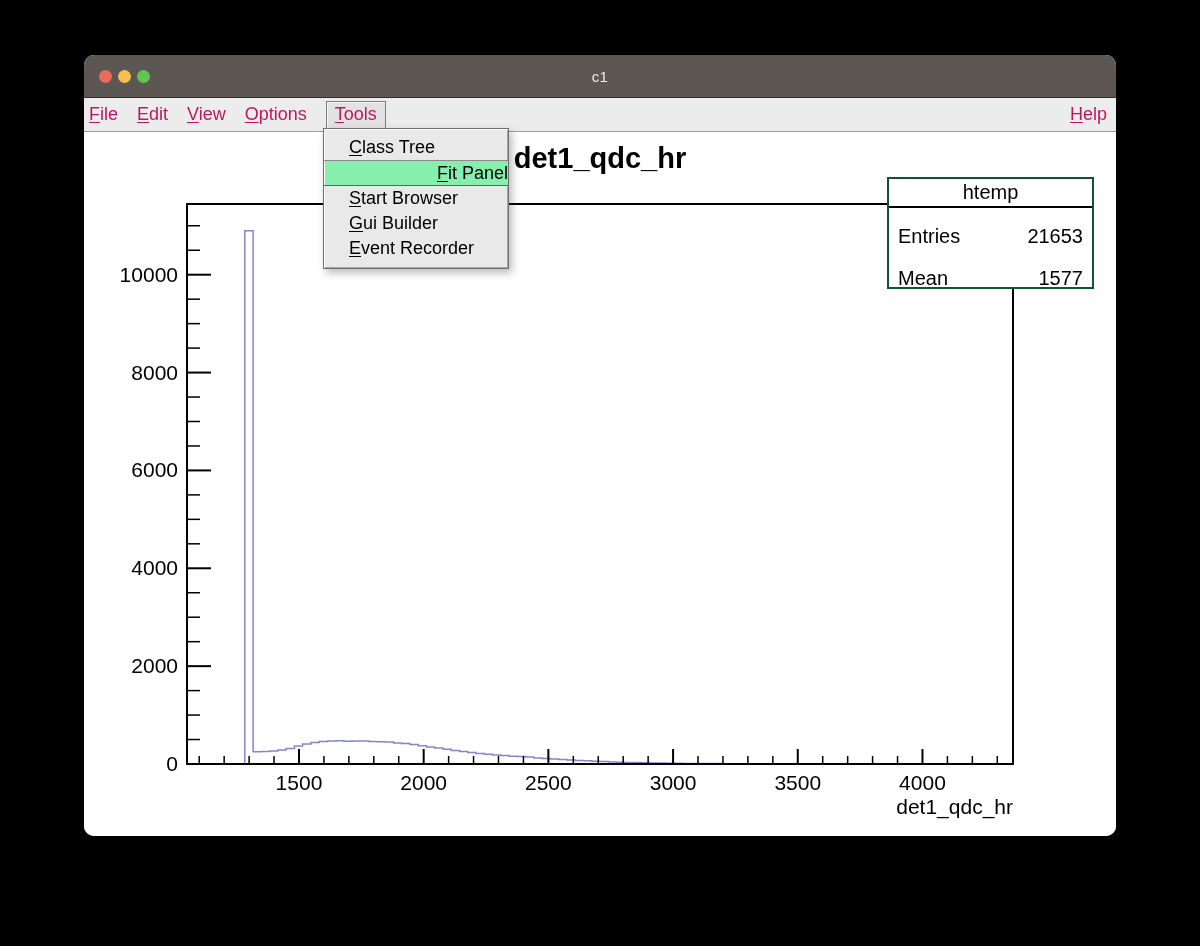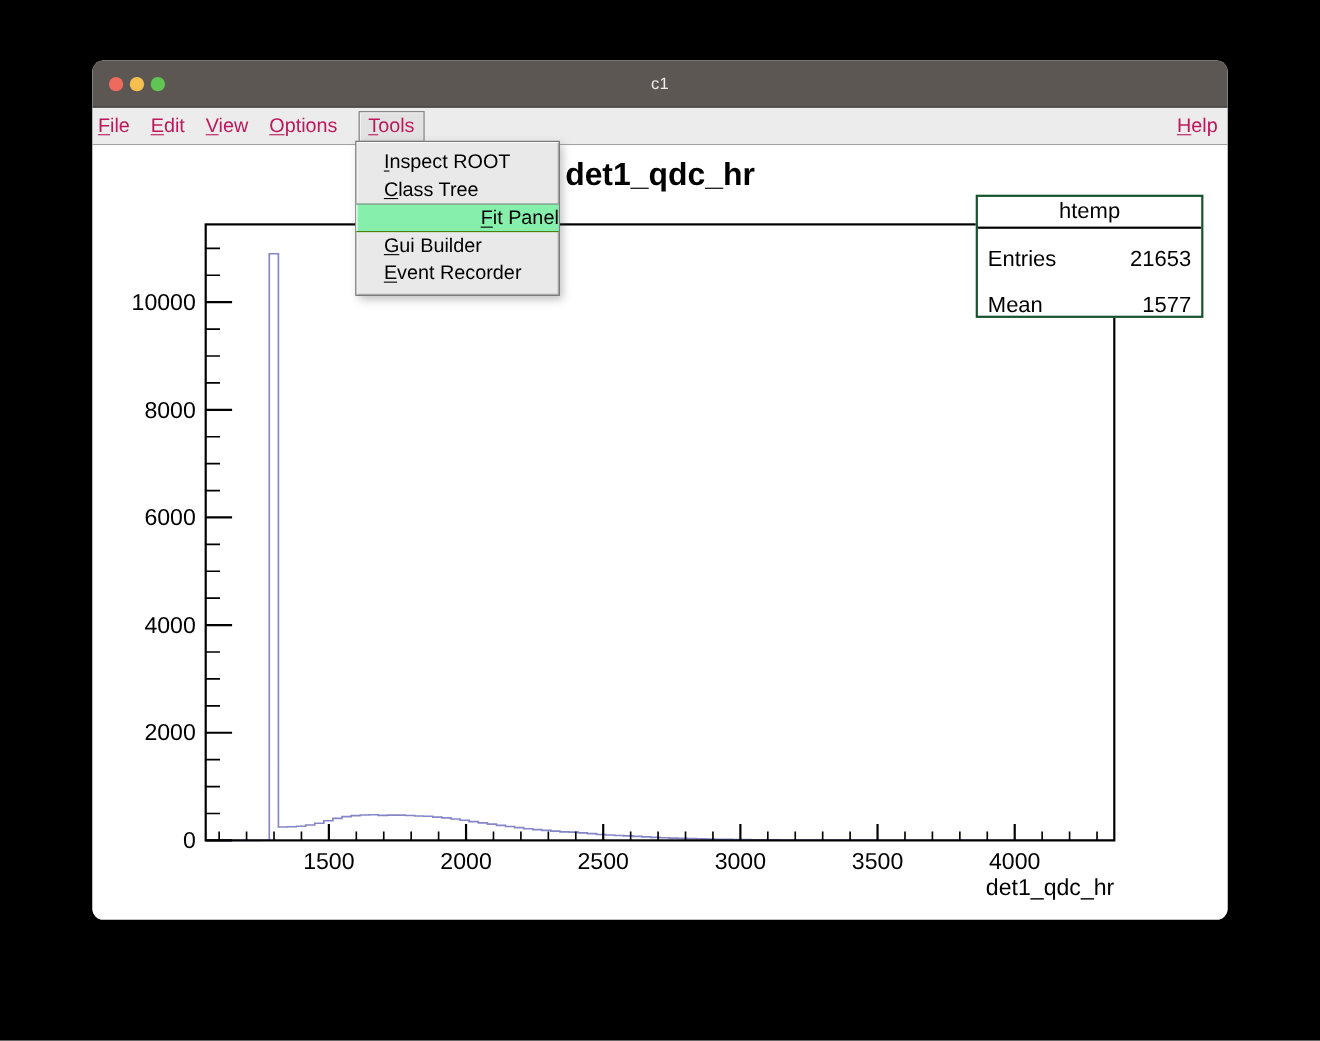--- a/index.html
+++ b/index.html
@@ -163,20 +163,20 @@
           </div>
           <div class="stats-row">
             <span>Mean</span>
             <span>1577</span>
           </div>
         </div>
     </div>
   </div>
 
   <div class="dropdown" id="dropdown">
-      <div class="dd-item"><span class="ul">I</span>nspect ROOT</div>
       <div class="dd-item"><span class="ul">C</span>lass Tree</div>
       <div class="dd-item highlight"><span class="ul">F</span>it Panel</div>
+      <div class="dd-item"><span class="ul">S</span>tart Browser</div>
       <div class="dd-item"><span class="ul">G</span>ui Builder</div>
       <div class="dd-item"><span class="ul">E</span>vent Recorder</div>
     </div>
 
 </div>
 
 </body></html>

